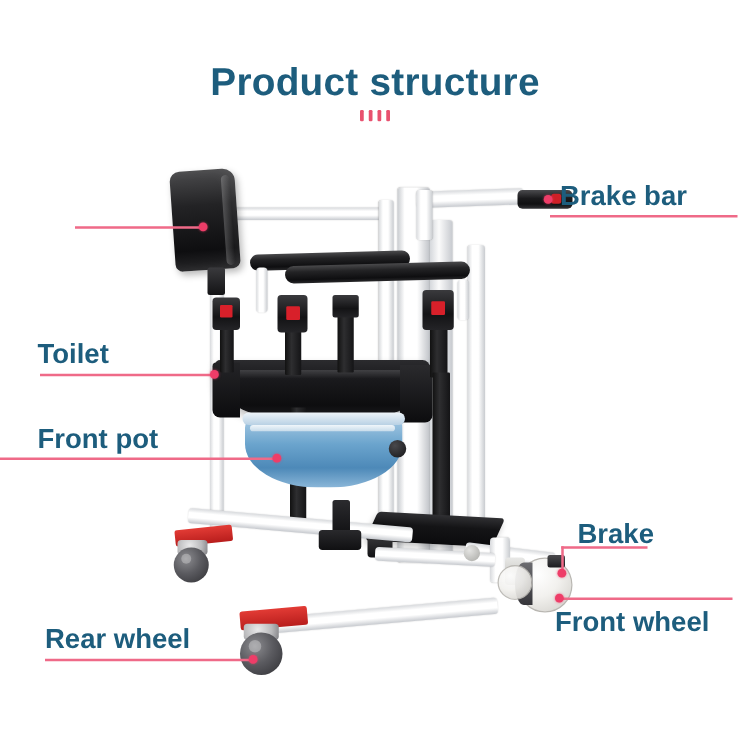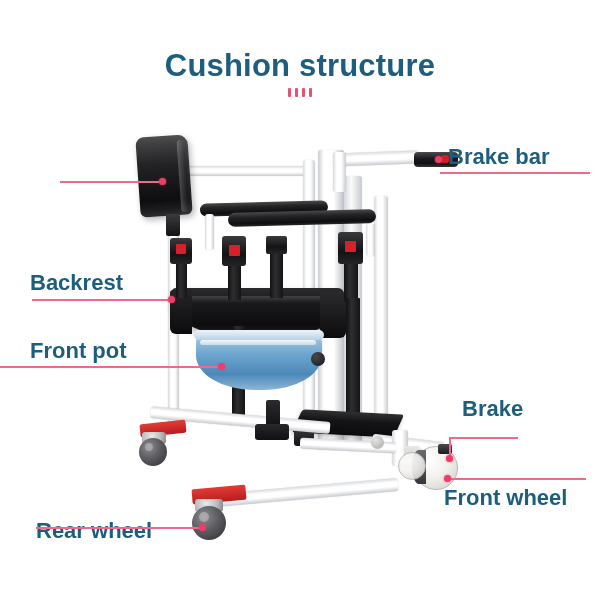--- a/index.html
+++ b/index.html
@@ -85,21 +85,21 @@
     background:linear-gradient(180deg,#a9cbe4 0%,#6ba4cd 38%,#4d89b8 72%,#8ab6d8 100%);
     border-radius:10px 10px 46% 46%/10px 10px 60% 60%;
     border-top:2px solid #dfeaf3;
   }
 </style>
 </head>
 <body>
 
 <div id="stage">
 
-  <div class="title">Cushion structure</div>
+  <div class="title">Product structure</div>
   <div class="title-dashes">
     <i></i>
     <i></i>
     <i></i>
     <i></i>
   </div>
 
   <div id="product">
 
     <div class="part white-tube" style="left:168px;top:166px;width:11px;height:258px;"></div>
@@ -226,37 +226,37 @@
     <div class="part" style="left:311px;top:352px;width:14px;height:14px;border-radius:50%;
                 background:radial-gradient(circle at 35% 32%,#49494c,#151517);"></div>
     <div class="part" style="left:371px;top:436px;width:13px;height:13px;border-radius:50%;
                 background:radial-gradient(circle at 35% 32%,#e4e4e2,#a8a8a4);"></div>
 
   </div>
 
   <div class="lead" style="left:60px;top:181px;width:103px;"></div>
   <div class="dot" style="left:159px;top:178px;"></div>
 
-  <div class="label" style="left:30px;top:272px;">Backrest</div>
+  <div class="label" style="left:30px;top:272px;">Toilet</div>
   <div class="lead" style="left:32px;top:299px;width:140px;"></div>
   <div class="dot" style="left:168px;top:296px;"></div>
 
   <div class="label" style="left:30px;top:340px;">Front pot</div>
   <div class="lead" style="left:0px;top:366px;width:222px;"></div>
   <div class="dot" style="left:218px;top:363px;"></div>
 
-  <div class="label" style="left:36px;top:520px;">Rear wheel</div>
+  <div class="label" style="left:36px;top:500px;">Rear wheel</div>
   <div class="lead" style="left:36px;top:527px;width:166px;"></div>
   <div class="dot" style="left:199px;top:524px;"></div>
 
   <div class="label" style="left:448px;top:146px;">Brake bar</div>
   <div class="lead" style="left:440px;top:172px;width:150px;"></div>
   <div class="dot" style="left:435px;top:156px;"></div>
 
-  <div class="label" style="left:462px;top:398px;">Brake</div>
+  <div class="label" style="left:462px;top:416px;">Brake</div>
   <div class="lead" style="left:449px;top:437px;width:69px;"></div>
   <div class="lead" style="left:449px;top:437px;width:2px;height:23px;"></div>
   <div class="dot" style="left:446px;top:455px;"></div>
 
   <div class="label" style="left:444px;top:487px;">Front wheel</div>
   <div class="lead" style="left:448px;top:478px;width:138px;"></div>
   <div class="dot" style="left:444px;top:475px;"></div>
 
 </div>
 

